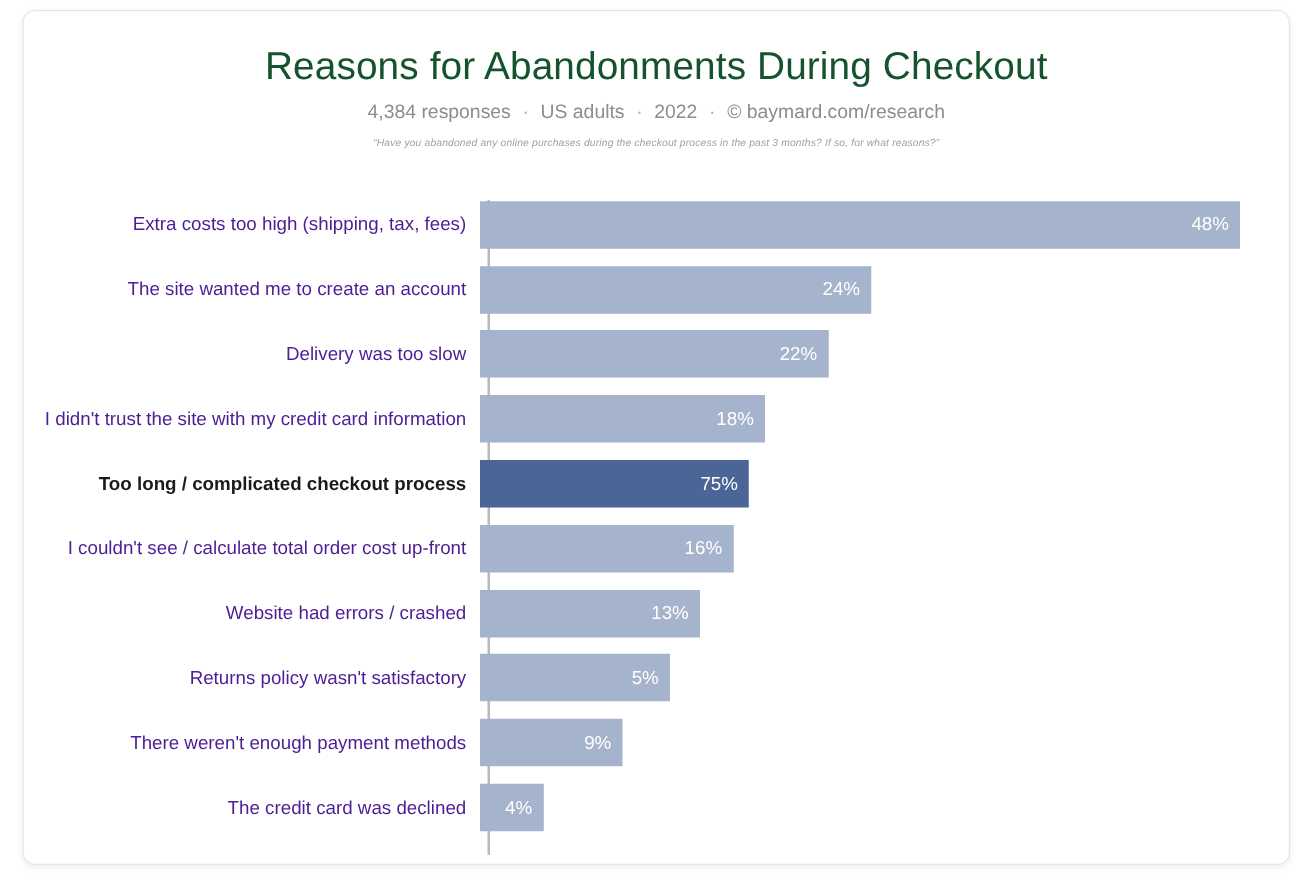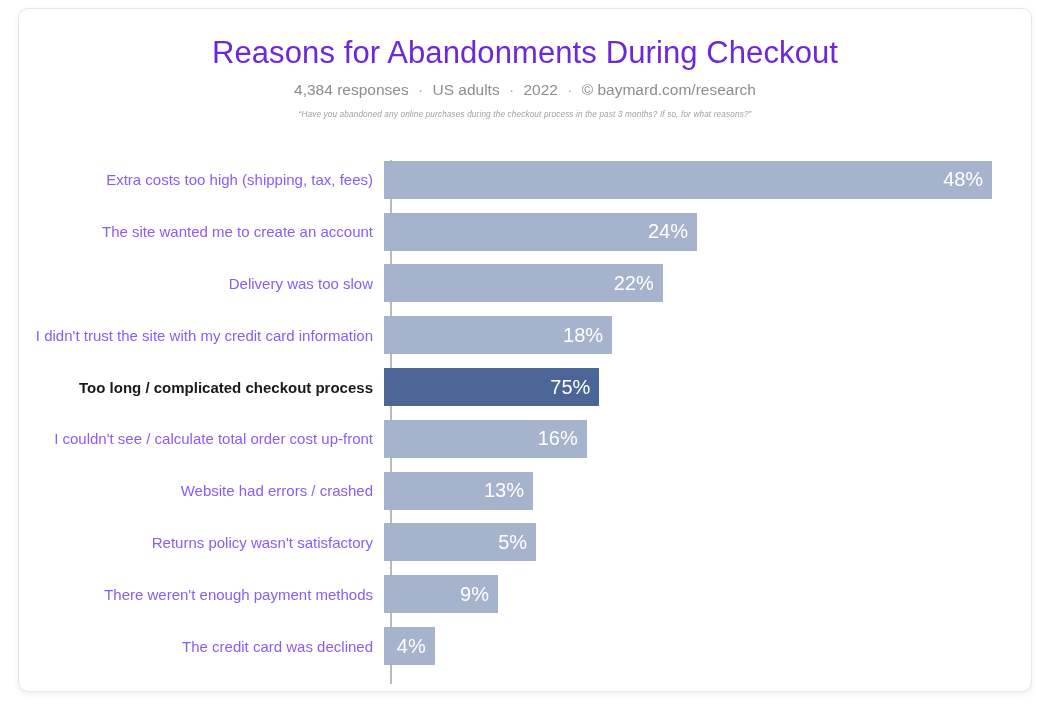--- a/index.html
+++ b/index.html
@@ -29,21 +29,21 @@
   }
 
   .header {
     text-align: center;
     padding-top: 24px;
   }
 
   .chart-title {
     font-size: 31px;
     font-weight: normal;
-    color: #6d28d9;
+    color: #14532d;
     letter-spacing: 0.1px;
     margin: 0;
     line-height: 40px;
   }
 
   .chart-subtitle {
     margin-top: 7px;
     font-size: 15.5px;
     color: #8d8d8d;
     line-height: 20px;
@@ -92,21 +92,21 @@
     height: 51.8px;
     display: flex;
     align-items: center;
   }
 
   .row-label {
     width: 363px;
     text-align: right;
     padding-right: 9px;
     font-size: 15px;
-    color: #8b5cf6;
+    color: #4c1d95;
     white-space: nowrap;
     box-sizing: border-box;
   }
   .row.highlight .row-label {
     color: #1a1a1a;
     font-weight: bold;
   }
 
   .bar-wrap {
     position: relative;
@@ -125,21 +125,21 @@
     box-sizing: border-box;
     padding-right: 9px;
     margin-left: 2px;
   }
   .row.highlight .bar {
     background: #4a6596;
   }
 
   .bar-value {
     color: #ffffff;
-    font-size: 20px;
+    font-size: 15px;
     white-space: nowrap;
   }
   .row.highlight .bar-value {
     font-weight: normal;
   }
 </style>
 </head>
 <body>
 
 <div class="card">
@@ -210,21 +210,21 @@
           <div class="row-label">I couldn't see / calculate total order cost up-front</div>
           <div class="bar-wrap">
             <div class="bar" style="width: 202.72px;">
               <span class="bar-value">16%</span>
             </div>
           </div>
         </div>
         <div class="row">
           <div class="row-label">Website had errors / crashed</div>
           <div class="bar-wrap">
-            <div class="bar" style="width: 149px;">
+            <div class="bar" style="width: 176px;">
               <span class="bar-value">13%</span>
             </div>
           </div>
         </div>
         <div class="row">
           <div class="row-label">Returns policy wasn't satisfactory</div>
           <div class="bar-wrap">
             <div class="bar" style="width: 152.04px;">
               <span class="bar-value">5%</span>
             </div>

